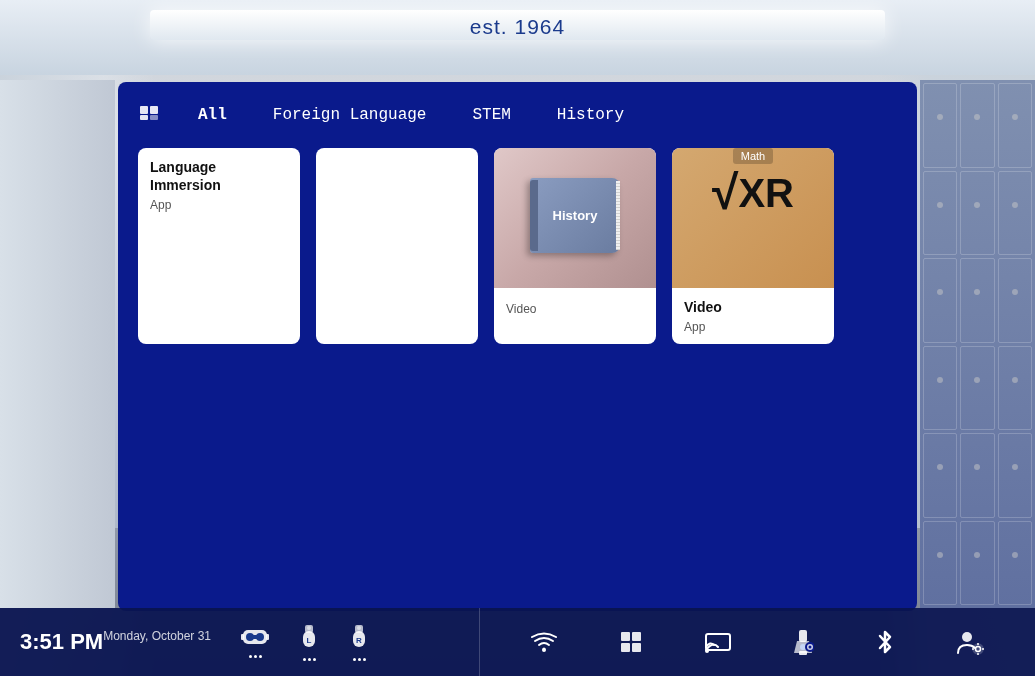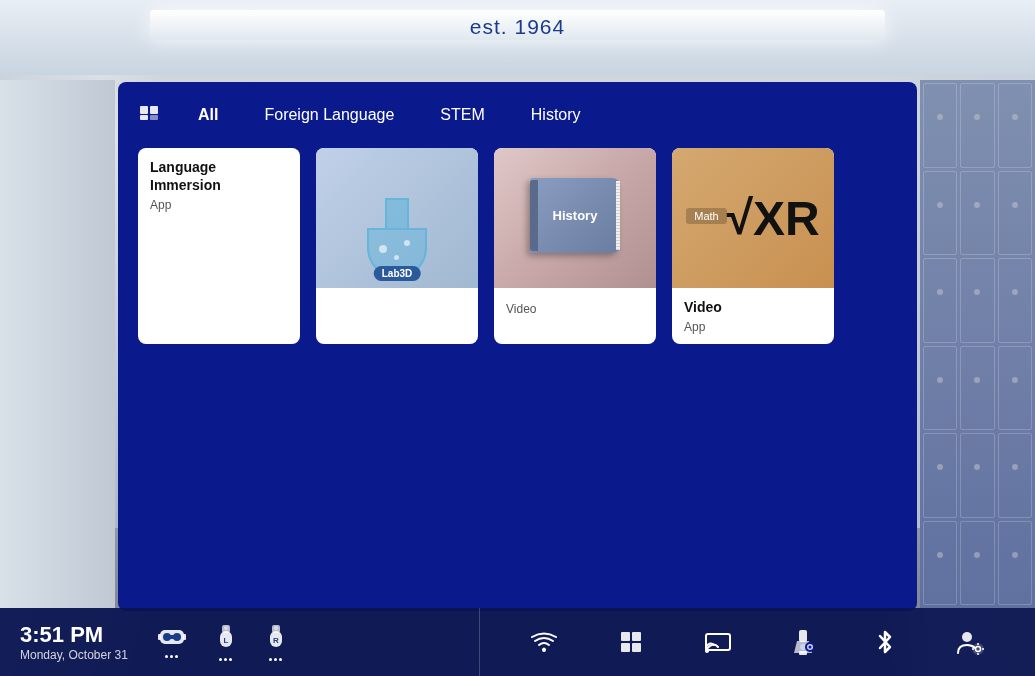--- a/index.html
+++ b/index.html
@@ -102,20 +102,21 @@
       color: white;
       font-size: 20px;
     }
 
     .nav-item {
       color: white;
       font-size: 16px;
       cursor: pointer;
       padding: 4px 8px;
       border-radius: 4px;
+      font-family: Liberation Mono, monospace;
     }
 
     .nav-item.active {
       font-weight: bold;
     }
 
     
     .cards-grid {
       display: flex;
       gap: 16px;
@@ -313,22 +314,23 @@
         #f0f0f0 0px,
         #f0f0f0 2px,
         #d0d0d0 2px,
         #d0d0d0 3px
       );
     }
 
     
     .xrmath-display {
       display: flex;
-      align-items: center;
-      justify-content: center;
+      flex-direction: column;
+      align-items: center;
+      justify-content: flex-start;
       height: 100%;
     }
     .math-badge {
       font-size: 11px;
       color: #fff;
       background: rgba(0,0,0,0.2);
       padding: 2px 8px;
       margin-bottom: 5px;
       border-radius: 3px;
     }
@@ -337,21 +339,21 @@
       font-weight: bold;
       color: #111;
       display: flex;
       align-items: center;
     }
     .sqrt-symbol {
       font-size: 48px;
       line-height: 1;
     }
     .xr-text {
-      font-size: 48px;
+      font-size: 40px;
       font-weight: bold;
     }
 
     
     .taskbar {
       position: absolute;
       bottom: 0;
       left: 0;
       right: 0;
       height: 68px;
@@ -364,21 +366,20 @@
       width: 480px;
       display: flex;
       align-items: center;
       padding: 0 20px;
       gap: 30px;
       border-right: 1px solid rgba(255,255,255,0.2);
     }
 
     .time-section {
       display: flex;
-      flex-direction: column;
     }
 
     .time-display {
       font-size: 22px;
       font-weight: bold;
       color: white;
     }
 
     .date-display {
       font-size: 12px;
@@ -550,33 +551,20 @@
   <div class="cards-grid">
 
     <div class="card">
       <div class="card-body">
         <div class="card-title">Language Immersion</div>
         <div class="card-type">App</div>
       </div>
     </div>
 
     <div class="card">
-      <div class="card-image sciencelab">
-        <div class="flask-container">
-          <div class="flask">
-            <div class="flask-neck"></div>
-            <div class="flask-body">
-              <div class="flask-bubble" style="width:8px;height:8px;top:15px;left:10px;"></div>
-              <div class="flask-bubble" style="width:5px;height:5px;top:25px;left:25px;"></div>
-              <div class="flask-bubble" style="width:6px;height:6px;top:10px;left:35px;"></div>
-              <div class="lab3d-badge">Lab3D</div>
-            </div>
-          </div>
-        </div>
-      </div>
     </div>
 
     <div class="card">
       <div class="card-image history">
         <div class="history-book">
           <div class="book">
             <div class="book-spine"></div>
             <div class="book-cover">
               <div class="book-title-text">History</div>
             </div>

